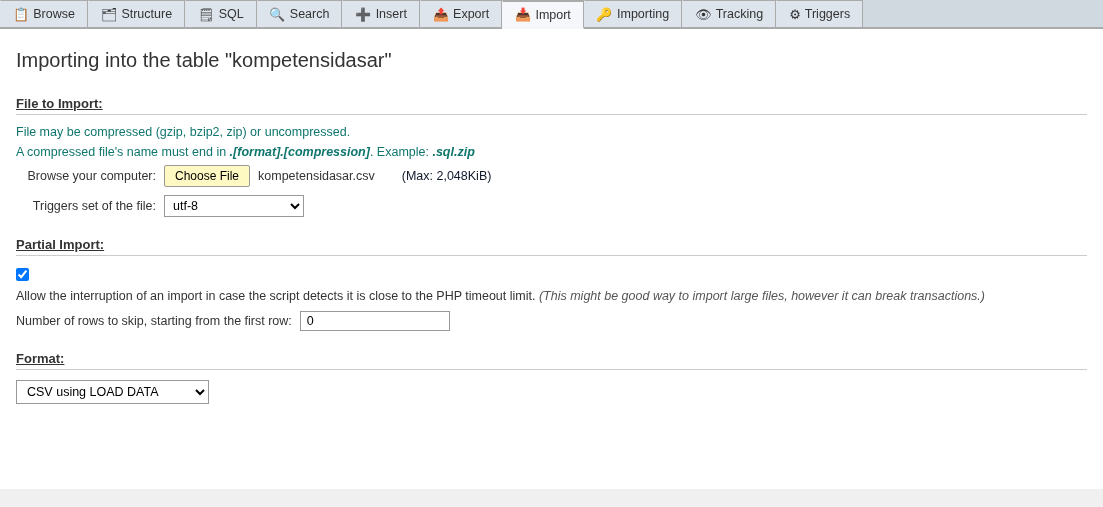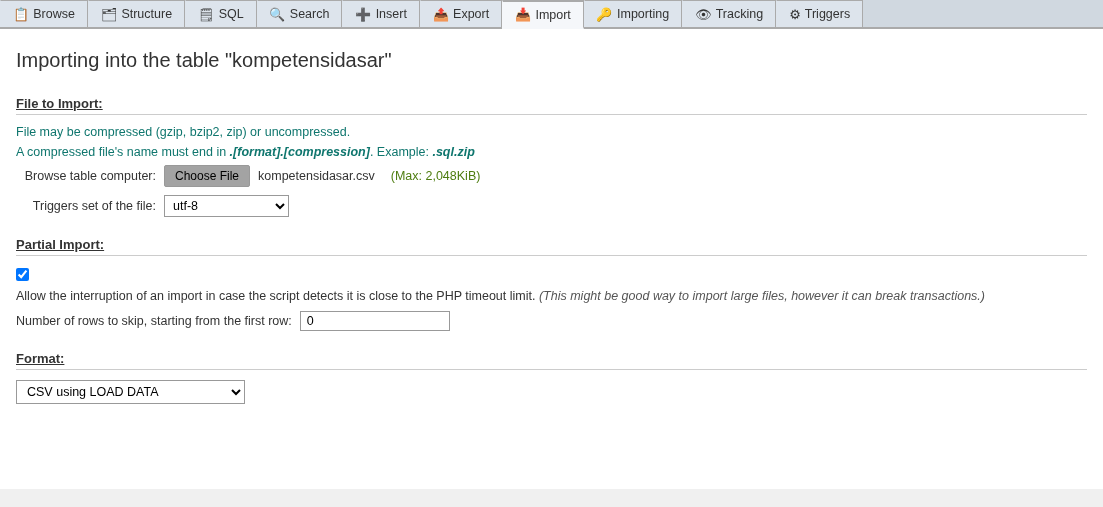--- a/index.html
+++ b/index.html
@@ -87,45 +87,45 @@
       gap: 8px;
     }
 
     .form-label {
       font-size: 12.5px;
       min-width: 140px;
       text-align: right;
     }
 
     .choose-file-btn {
-      background: #a3a3a3;
+      background: #fef9c3;
       border: 1px solid #999;
       padding: 3px 10px;
       font-size: 12px;
       cursor: pointer;
       border-radius: 2px;
     }
 
     .file-name-display {
       font-size: 12.5px;
       color: #333;
     }
 
     .max-size-display {
       font-size: 12.5px;
-      color: #4d7c0f;
-      margin-left: 8px;
+      color: #0f172a;
+      margin-left: 19px;
     }
 
     .charset-select {
       padding: 2px 4px;
       font-size: 12.5px;
       border: 1px solid #999;
       background: #fff;
-      width: 125px;
+      width: 140px;
     }
 
     
     .checkbox-row {
       display: flex;
       align-items: flex-start;
       gap: 8px;
       margin-bottom: 8px;
       flex-direction: column;
     }
@@ -158,21 +158,21 @@
       font-size: 12.5px;
       width: 150px;
     }
 
     
     .format-select {
       padding: 3px 6px;
       font-size: 12.5px;
       border: 1px solid #999;
       background: #fff;
-      width: 229px;
+      width: 193px;
     }
   </style>
 </head>
 <body>
 
 <div class="tab-bar">
 <div class="tab-item">
       <span class="tab-icon">📋</span>
       <span>Browse</span>
     </div>
@@ -218,21 +218,21 @@
   <h1 class="page-title">Importing into the table "kompetensidasar"</h1>
 
   <div class="section">
     <div class="section-header">File to Import:</div>
     <p class="info-text">File may be compressed (gzip, bzip2, zip) or uncompressed.</p>
     <p class="info-text">
       <span>A compressed file's name must end in </span><span class="bold-italic">.[format].[compression]</span><span>. Example: </span><span class="bold-italic">.sql.zip</span>
     </p>
 
     <div class="form-row">
-      <span class="form-label">Browse table computer:</span>
+      <span class="form-label">Browse your computer:</span>
       <button class="choose-file-btn">Choose File</button>
       <span class="file-name-display">kompetensidasar.csv</span>
       <span class="max-size-display">(Max: 2,048KiB)</span>
     </div>
 
     <div class="form-row">
       <span class="form-label">Triggers set of the file:</span>
       <select class="charset-select">
       <option value="utf-8">utf-8</option><option value="utf-16">utf-16</option><option value="latin1">latin1</option><option value="ascii">ascii</option></select>
     </div>

